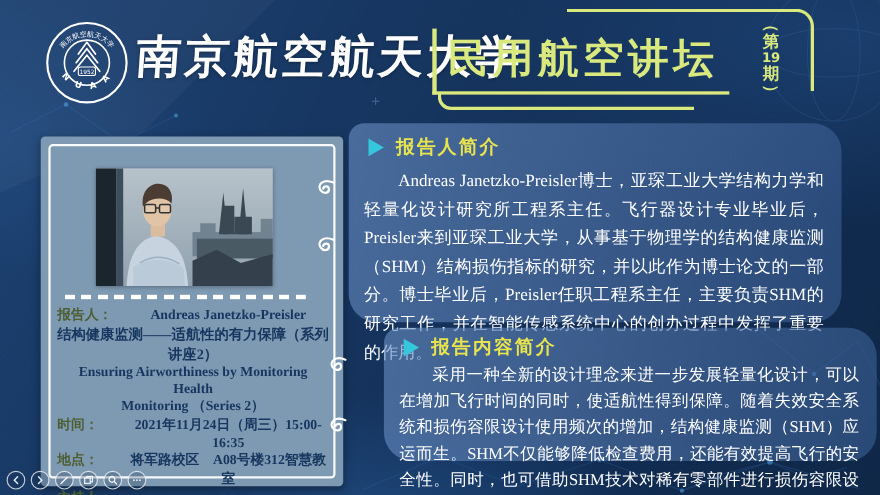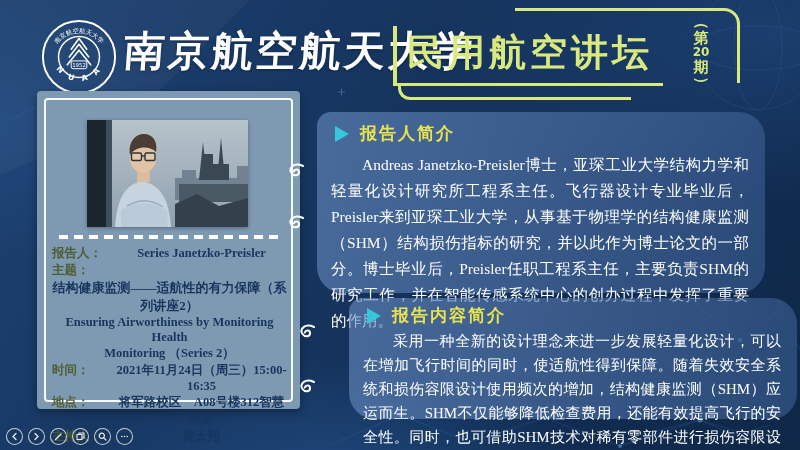--- a/index.html
+++ b/index.html
@@ -25,22 +25,22 @@
     border-bottom:3px solid #d9e97e;border-bottom-left-radius:12px;}
   #banner-title{left:393px;top:26px;color:#d9e97e;font-size:37px;font-weight:700;
     font-family:"DejaVu Sans",sans-serif;letter-spacing:4px;border-left:4px solid #d9e97e;
     border-bottom:3px solid #d9e97e;padding:2px 10px 5px 10px;white-space:nowrap;}
   #banner-issue{left:689px;top:14px;width:24px;display:flex;flex-direction:column;
     align-items:center;color:#d9e97e;font-weight:700;font-family:"DejaVu Sans",sans-serif;line-height:1.08;}
   #banner-issue .paren{display:inline-block;transform:rotate(90deg);font-size:15px;}
   #banner-issue .ch{font-size:15px;}
   #banner-issue .num{font-size:12px;letter-spacing:0;}
   
-  #card{left:37px;top:91px;width:263px;height:318px;background:#7e99b2;border-radius:4px;
-    box-shadow:0 3px 8px rgba(0,0,0,.35);}
+  #card{left:37px;top:124px;width:263px;height:318px;background:#7e99b2;border-radius:4px;
+    box-shadow:0 3px 8px rgba(0,0,0,.35);padding-left:12px;}
   #card-border{position:absolute;inset:7px;border:2px solid rgba(255,255,255,.95);border-radius:4px;}
   #photo{position:absolute;left:50px;top:29px;width:161px;height:107px;box-shadow:0 1px 4px rgba(0,0,0,.3);}
   #divider{position:absolute;left:22px;top:144px;width:219px;height:4px;
     background:repeating-linear-gradient(90deg,#fff 0 9px,transparent 9px 15px);}
   #info{position:absolute;left:15px;right:13px;top:154px;bottom:10px;display:flex;
     flex-direction:column;justify-content:space-between;
     font-family:"Liberation Serif","DejaVu Serif",serif;}
   .row{display:flex;align-items:baseline;}
   .lbl{flex:0 0 64px;font-size:12.5px;font-weight:700;color:#4e5e33;}
   .val{flex:1;text-align:center;font-size:12.5px;font-weight:700;color:#16365f;}
@@ -129,21 +129,21 @@
   </svg>
 
   <div id="uni-name" class="abs">南京航空航天大学</div>
 
   <div id="bracket-top" class="abs"></div>
   <div id="bracket-bottom" class="abs"></div>
   <div id="banner-title" class="abs">民用航空讲坛</div>
   <div id="banner-issue" class="abs">
     <span class="paren">（</span>
     <span class="ch">第</span>
-    <span class="num">20</span>
+    <span class="num">19</span>
     <span class="ch">期</span>
     <span class="paren">）</span>
   </div>
 
   <div id="card" class="abs">
     <div id="card-border"></div>
 
     <svg id="photo" viewBox="0 0 161 107" preserveAspectRatio="none">
       <defs>
         <linearGradient id="sky" x1="0" y1="0" x2="0" y2="1">
@@ -185,24 +185,21 @@
         </g>
       </g>
       <rect width="161" height="107" fill="#7d9ab5" opacity="0.07"></rect>
     </svg>
 
     <div id="divider"></div>
 
     <div id="info">
       <div class="row">
         <span class="lbl">报告人：</span>
-        <span class="val">Series Janetzko-Preisler</span>
-      </div>
-      <div class="row">
-        <span class="lbl">主题：</span>
+        <span class="val">Andreas Janetzko-Preisler</span>
       </div>
       <div class="topic-line" id="topic-cn">结构健康监测——适航性的有力保障（系列讲座2）</div>
       <div class="topic-line topic-en">Ensuring Airworthiness by Monitoring Health</div>
       <div class="topic-line topic-en">Monitoring （Series 2）</div>
       <div class="row">
         <span class="lbl">时间：</span>
         <span class="val">2021年11月24日（周三）15:00-16:35</span>
       </div>
       <div class="row">
         <span class="lbl">地点：</span>

